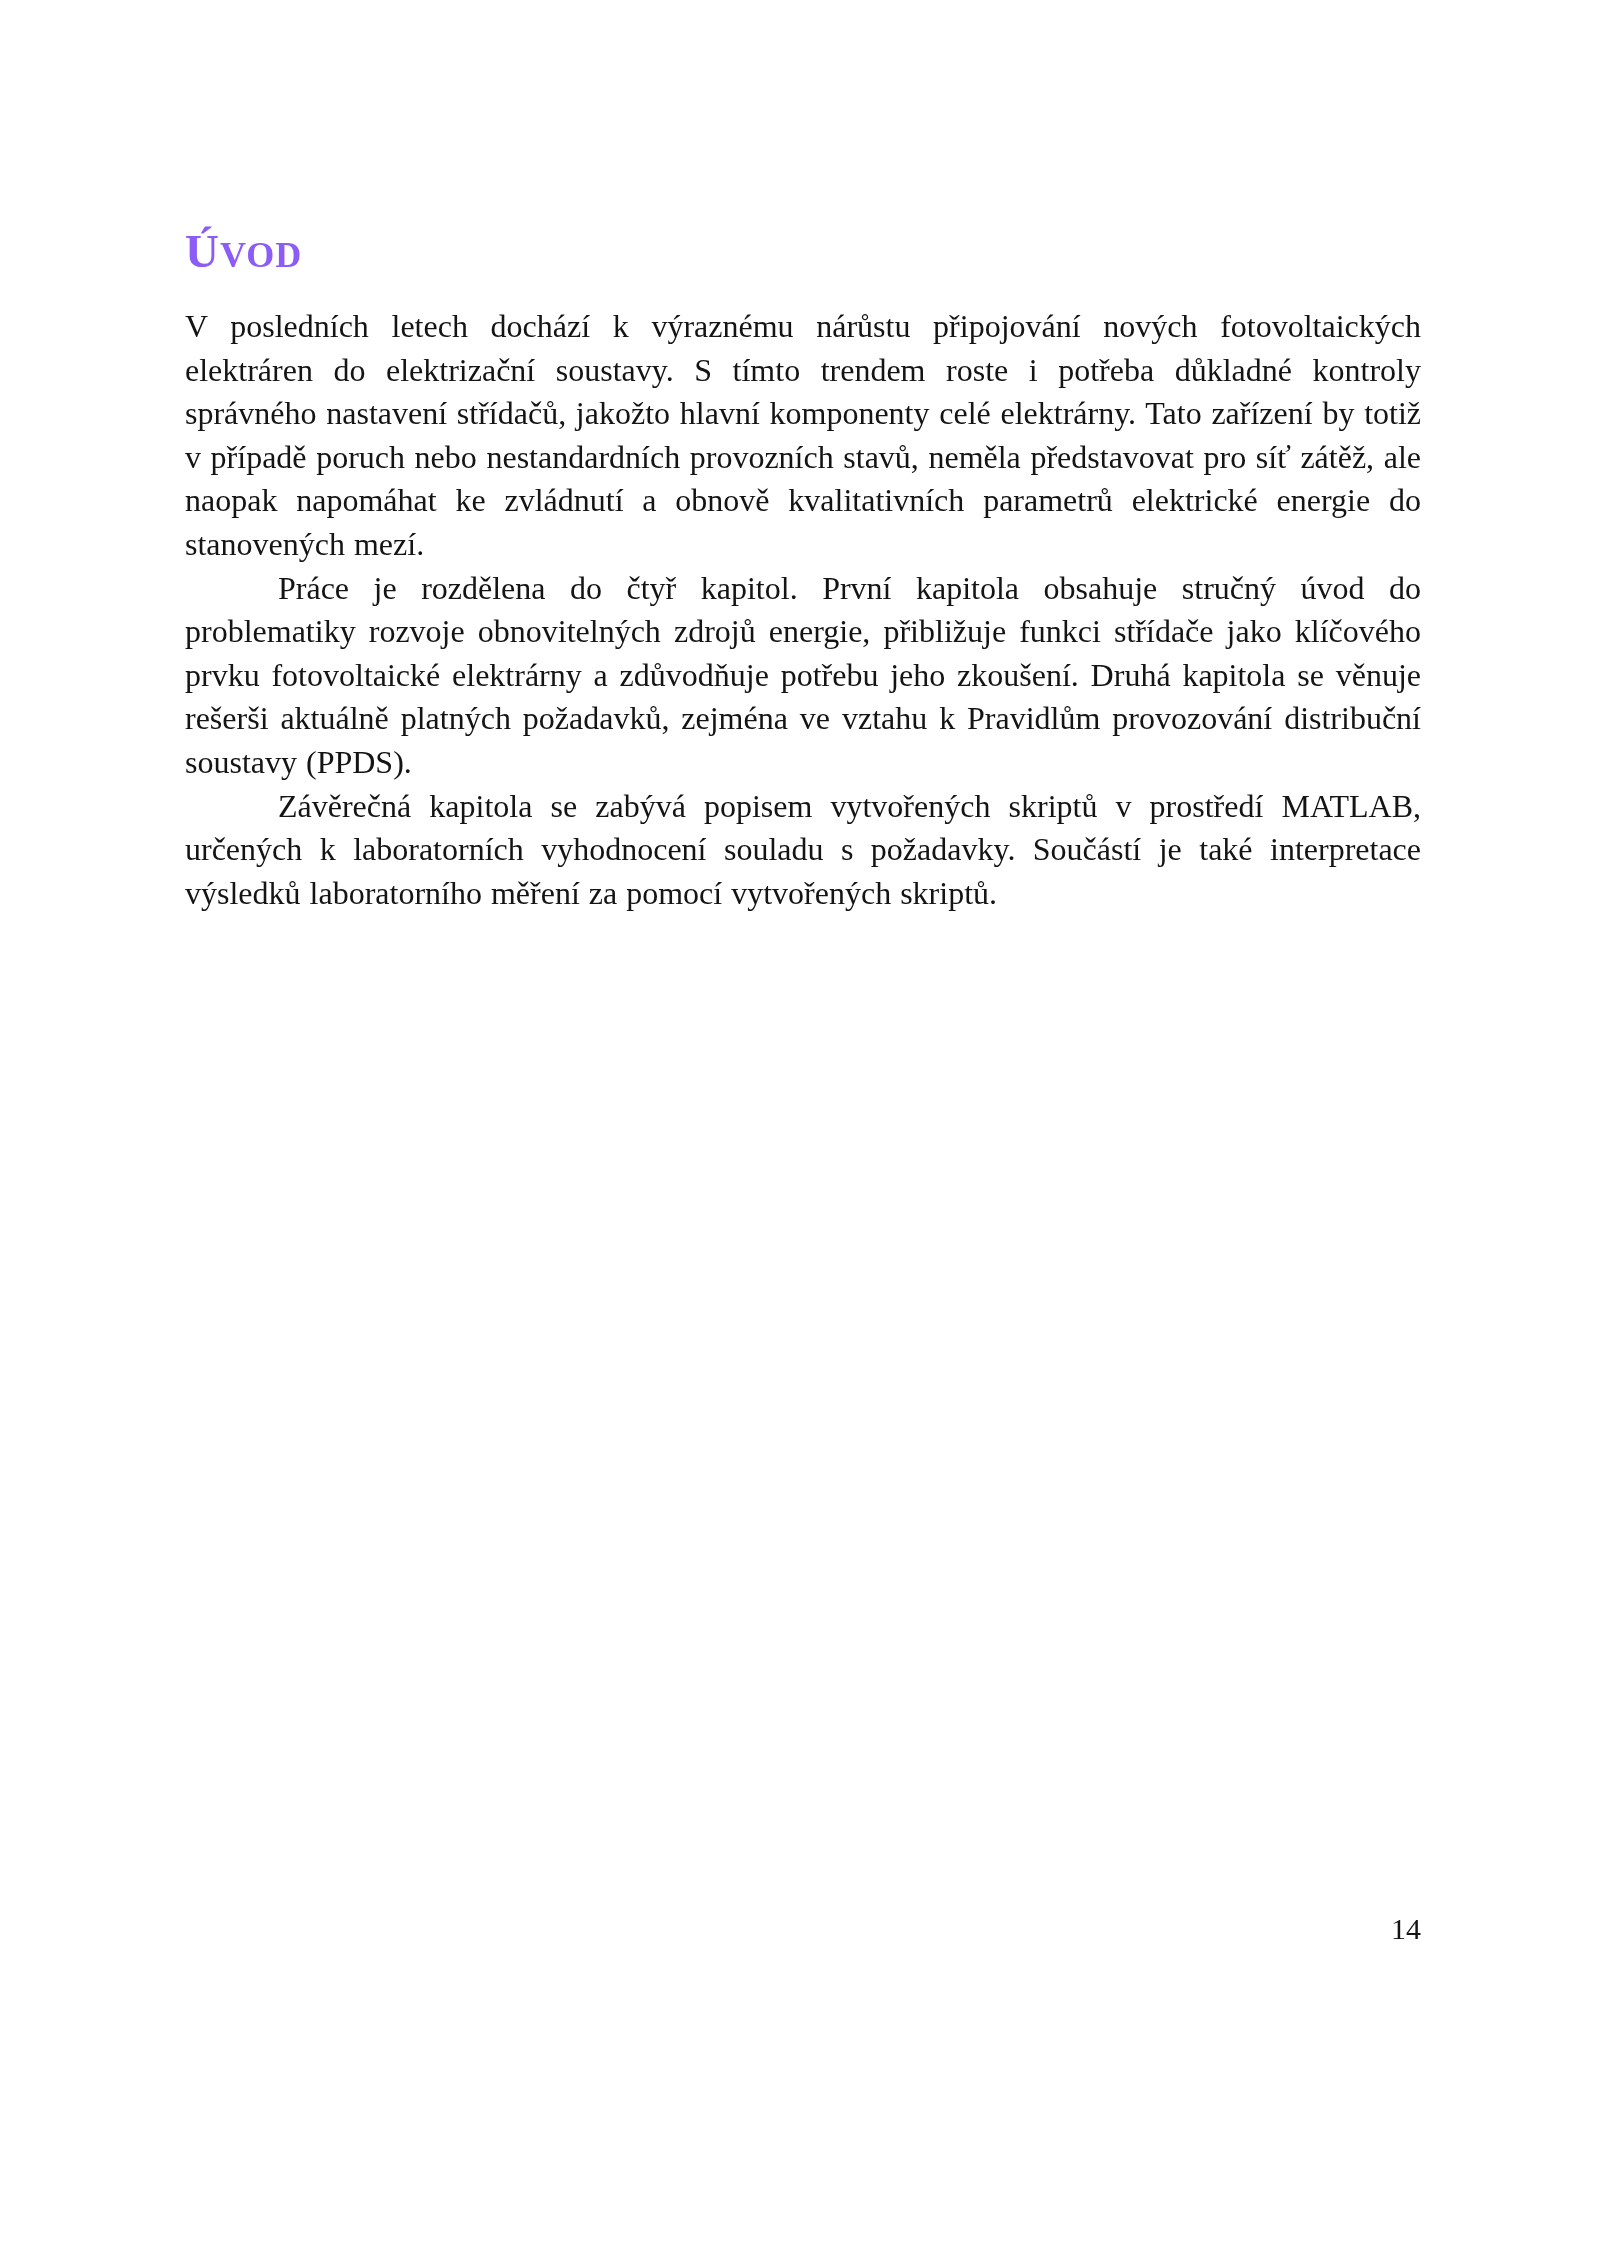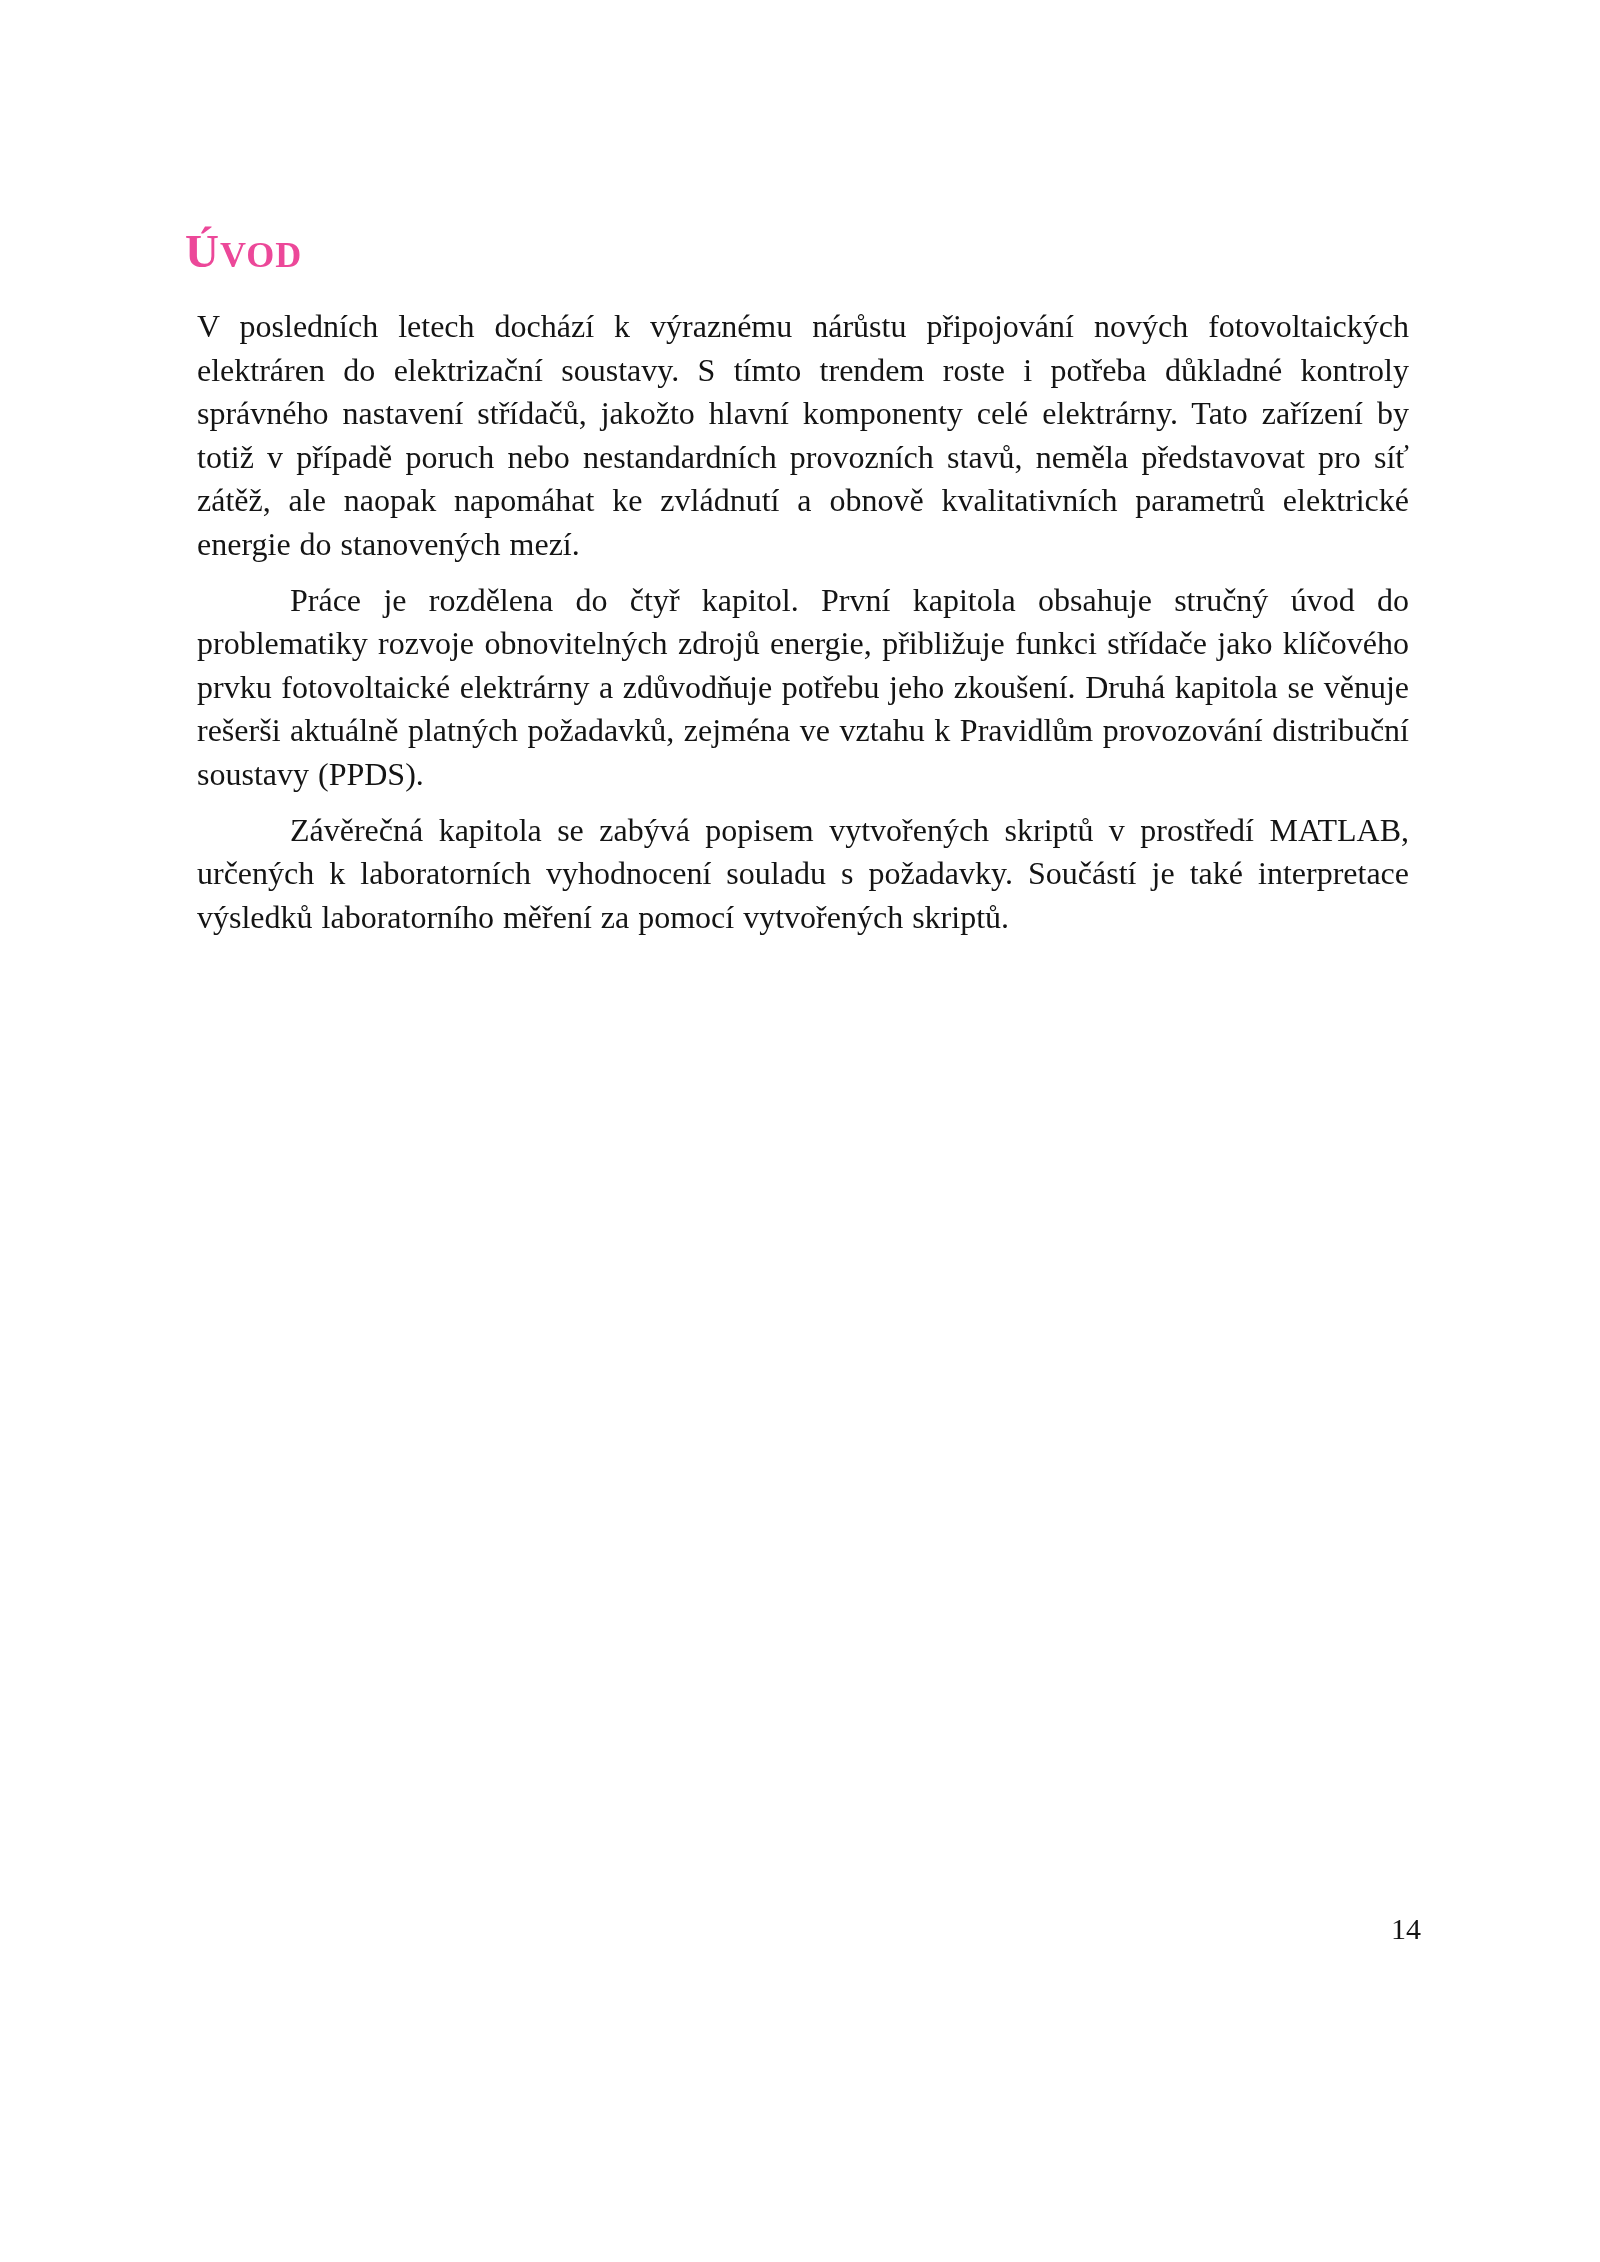--- a/index.html
+++ b/index.html
@@ -19,32 +19,32 @@
   .content {
     position: absolute;
     left: 185px;
     top: 228px;
     width: 1236px;
   }
   .chapter-title {
     margin: 0 0 30px 0;
     font-weight: bold;
     line-height: 1;
-    color: #ec4899;
+    color: #8b5cf6;
   }
   .title-lead {
     font-size: 47px;
     letter-spacing: 1px;
   }
   .title-rest {
     font-size: 36px;
     letter-spacing: 1px;
   }
   .body-text p {
-    margin: 12px;
+    margin: 0;
     font-size: 32px;
     line-height: 43.6px;
     text-align: justify;
     word-spacing: 1px;
   }
   .body-text p.indented {
     text-indent: 93px;
   }
   .page-number {
     position: absolute;

